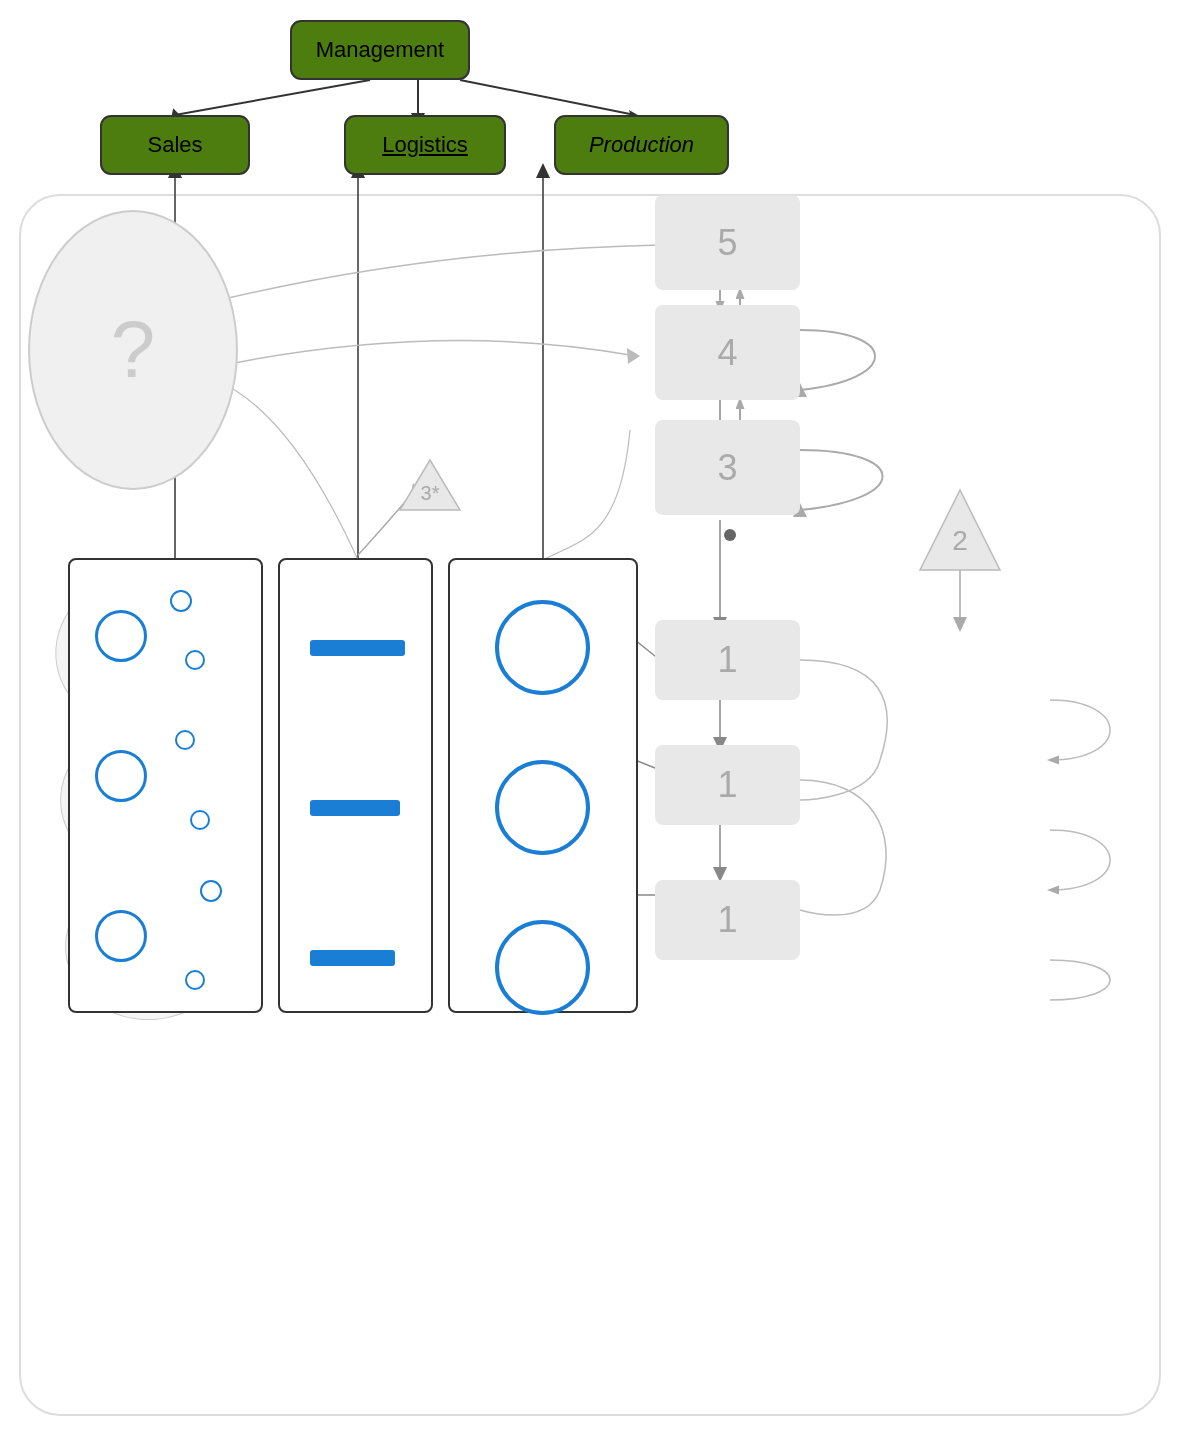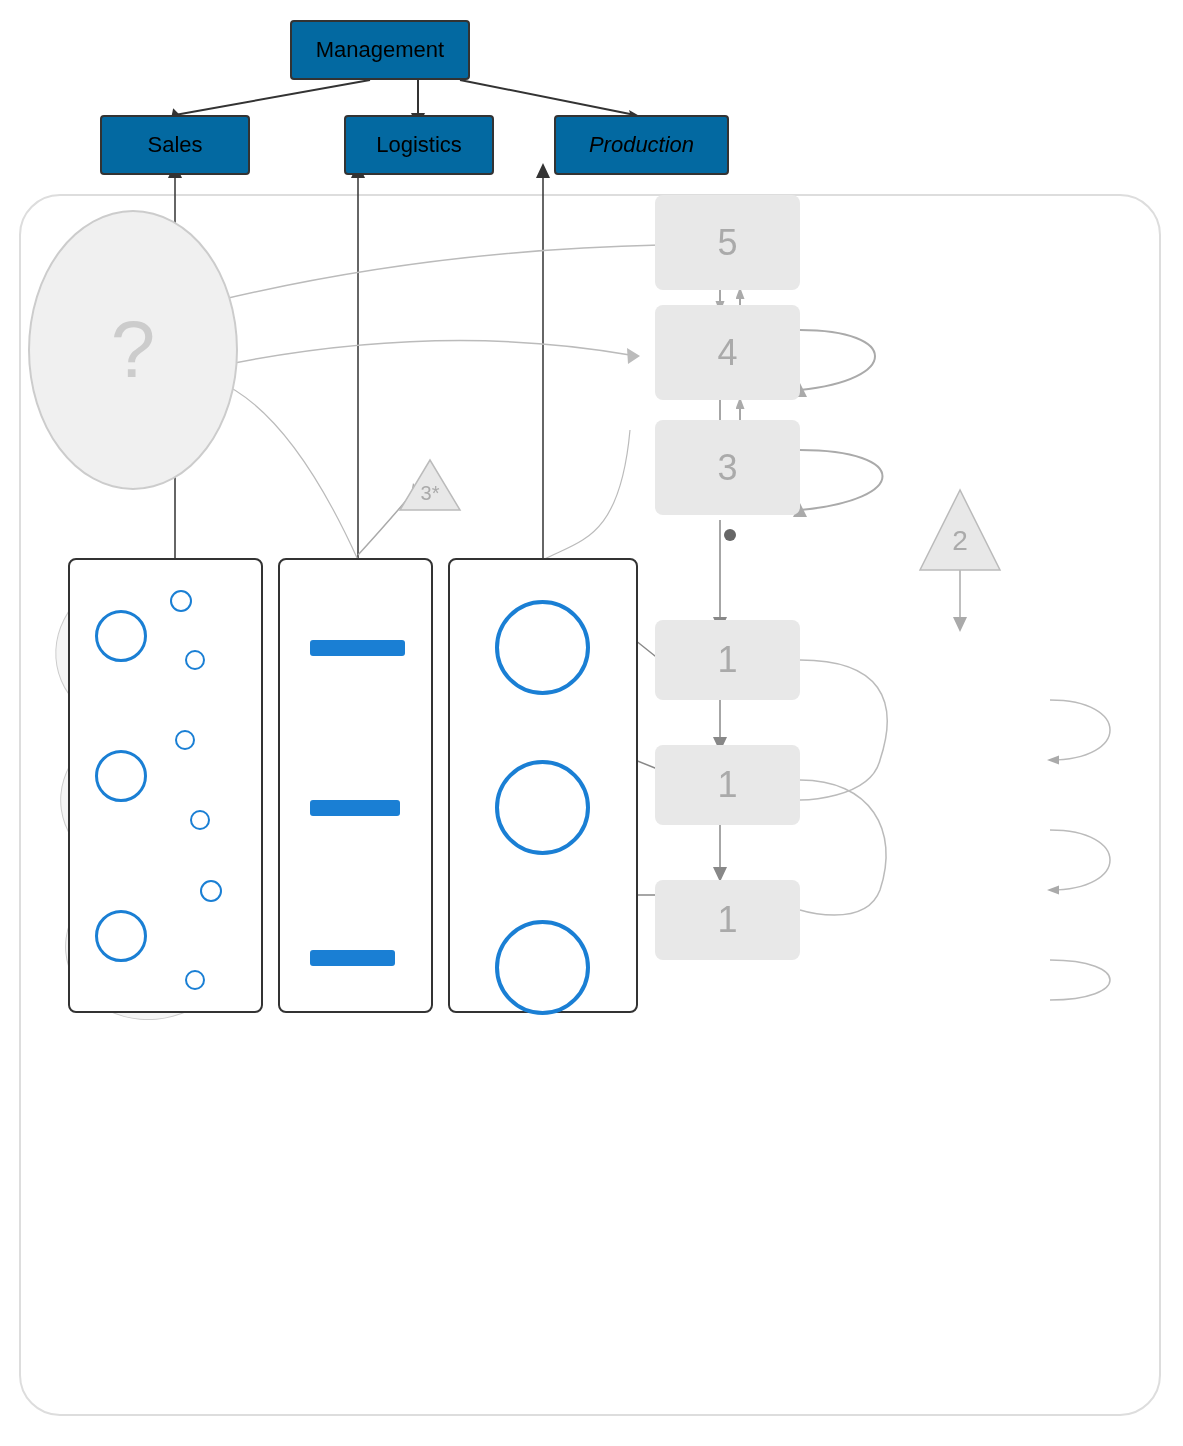--- a/index.html
+++ b/index.html
@@ -12,23 +12,23 @@
       font-family: Arial, sans-serif;
     }
     .diagram-container {
       position: relative;
       width: 1183px;
       height: 1446px;
     }
     
     .box {
       position: absolute;
-      background: #0369a1;
+      background: #4d7c0f;
       border: 2px solid #333;
-      border-radius: 4px;
+      border-radius: 11px;
       display: flex;
       align-items: center;
       justify-content: center;
       font-size: 22px;
       font-weight: 400;
     }
     .box-gray {
       position: absolute;
       background: #e8e8e8;
       border: none;
@@ -218,21 +218,21 @@
   </svg>
 
   <div class="box" style="left:290px; top:20px; width:180px; height:60px;">
     <span>Management</span>
   </div>
 
   <div class="box" style="left:100px; top:115px; width:150px; height:60px;">
     <span>Sales</span>
   </div>
 
-  <div class="box" style="left:344px; top:115px; width:150px; height:60px;">
+  <div class="box" style="left:344px; top:115px; width:162px; height:60px;text-decoration:underline;">
     <span>Logistics</span>
   </div>
 
   <div class="box" style="left:554px; top:115px; width:175px; height:60px;font-style:italic;">
     <span>Production</span>
   </div>
 
   <div class="question-ellipse" style="left:28px; top:210px; width:210px; height:280px;">
     <span>?</span>
   </div>

